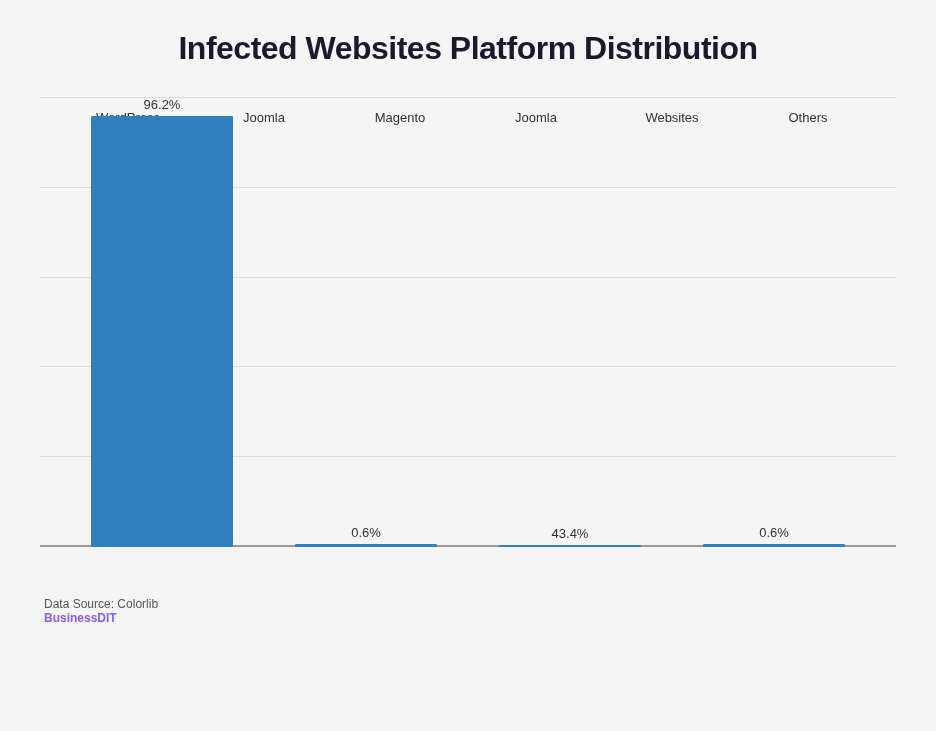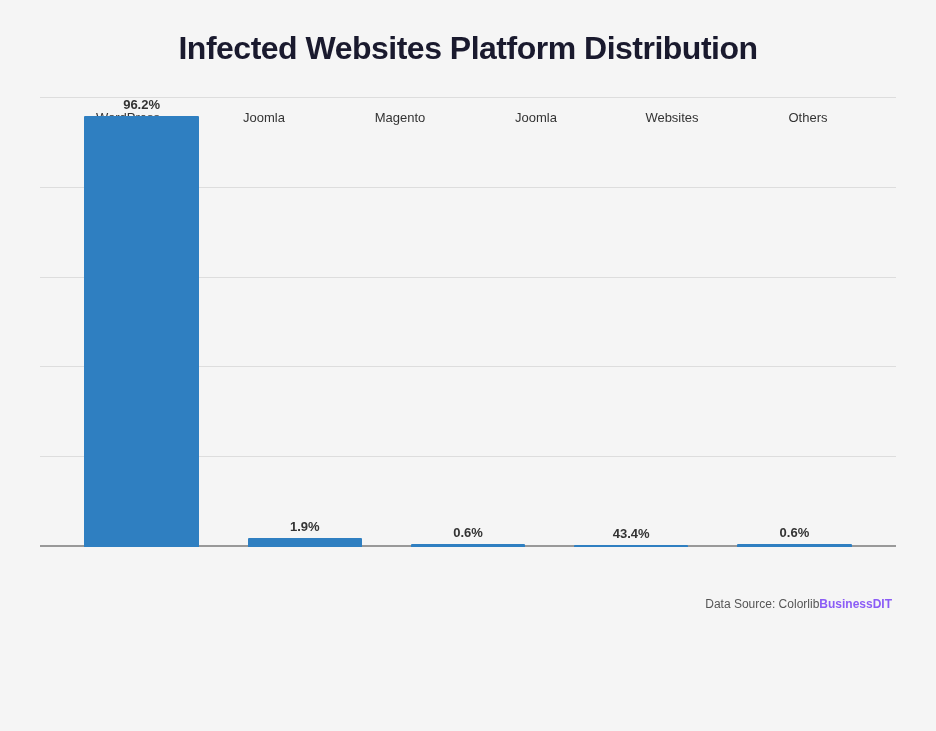--- a/index.html
+++ b/index.html
@@ -85,21 +85,21 @@
     .bar-group {
       display: flex;
       flex-direction: column;
       align-items: center;
       justify-content: flex-end;
       height: 100%;
       flex: 1;
     }
     .bar-value {
       font-size: 13px;
-      font-weight: 700;
+      font-weight: 400;
       color: #333;
       margin-bottom: 4px;
       text-align: right;
     }
     .bar {
       background: #2f7fc1;
       width: 70%;
       border-radius: 1px 1px 0 0;
     }
     .x-labels {
@@ -120,23 +120,24 @@
       width: 100%;
       height: 2px;
       background: #999;
       position: absolute;
       bottom: 40px;
       left: 0;
       right: 0;
     }
     .footer {
       display: flex;
-      justify-content: flex-end;
+      justify-content: flex-start;
       margin-top: 10px;
       padding: 0 4px;
+      flex-direction: column;
     }
     .data-source {
       font-size: 12px;
       color: #555;
     }
     .brand {
       font-size: 12px;
       color: #8b5cf6;
       font-weight: 600;
     }
@@ -162,24 +163,20 @@
           <div class="grid-line"></div>
         </div>
 
       <div class="axis-line"></div>
 
       <div class="bars-wrapper">
 
       <div class="bar-group">
             <div class="bar-value">96.2%</div>
             <div class="bar" style="height: 432.9px; background: rgb(47, 127, 193);"></div>
-          </div>
-          <div class="bar-group">
-            <div class="bar-value">1.9%</div>
-            <div class="bar" style="height: 8.55px; background: rgb(47, 127, 193);"></div>
           </div>
           <div class="bar-group">
             <div class="bar-value">0.6%</div>
             <div class="bar" style="height: 2.7px; background: rgb(47, 127, 193);"></div>
           </div>
           <div class="bar-group">
             <div class="bar-value">43.4%</div>
             <div class="bar" style="height: 1.8px; background: rgb(47, 127, 193);"></div>
           </div>
           <div class="bar-group">

